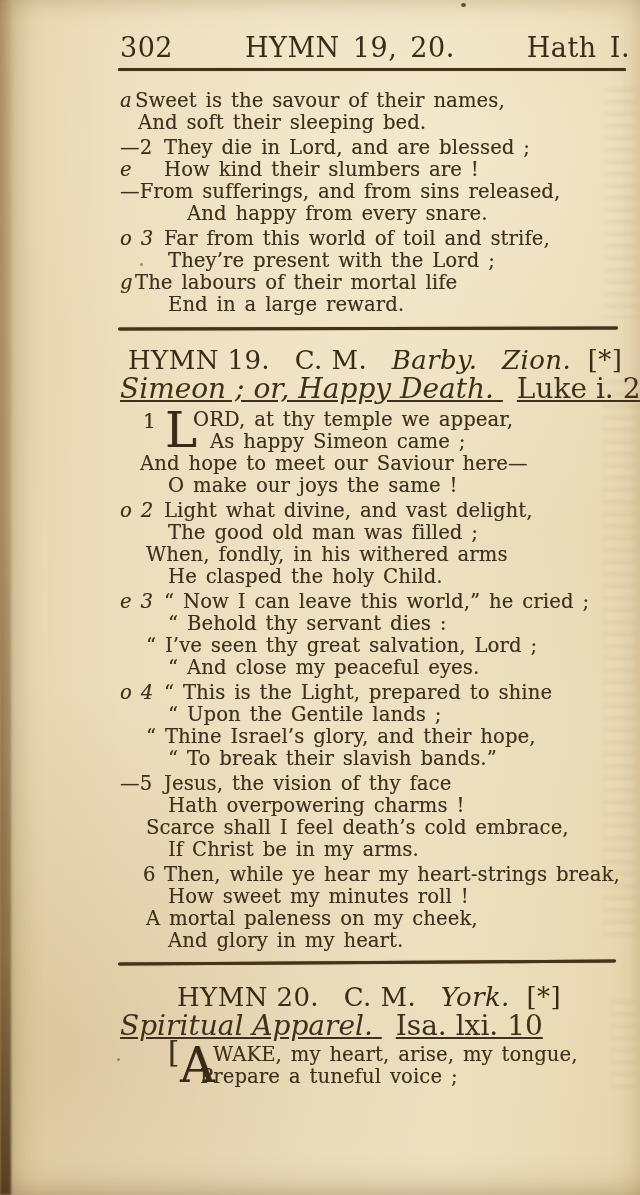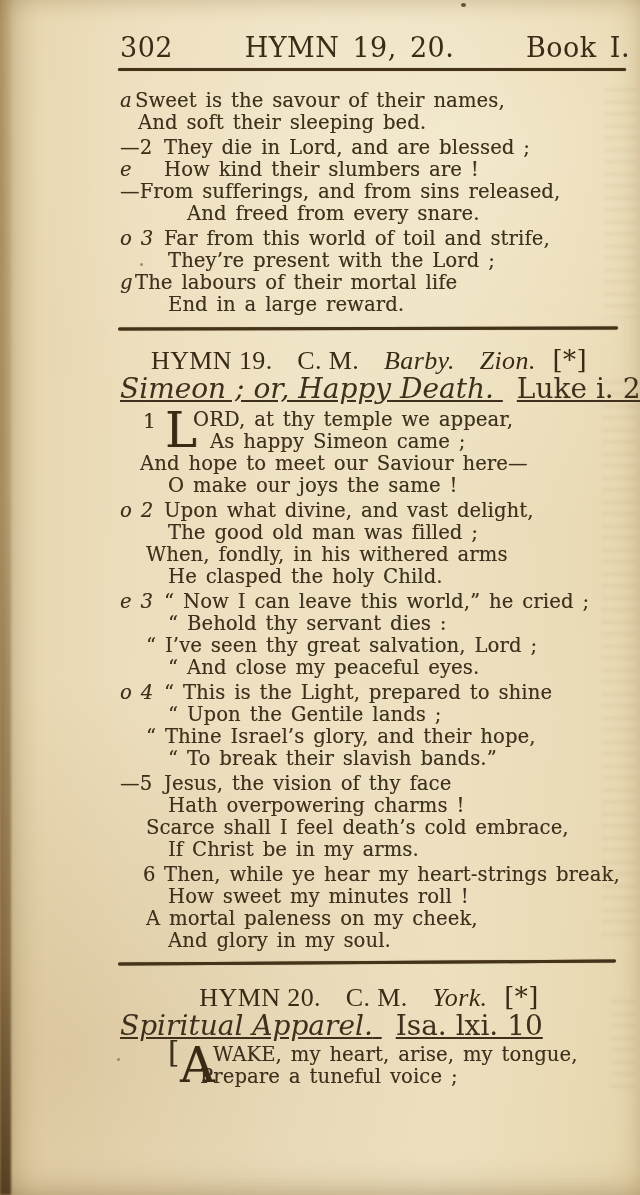--- a/index.html
+++ b/index.html
@@ -42,21 +42,21 @@
     justify-content:space-between;align-items:baseline;
     font-size:27px;line-height:30px;letter-spacing:.5px;word-spacing:4px;color:#3a2c17;}
 
   .content{position:absolute;left:120px;width:490px;}
   .v18{top:86px;}
   .h19{top:345px;}
   .h20{top:972px;}
 
   .hymn-heading{height:31px;font-size:26px;line-height:30px;text-align:center;
     letter-spacing:.4px;white-space:nowrap;color:#392b16;}
-  .hymn-heading .hsp{margin:0 8px;font-family:Liberation Serif, serif;}
+  .hymn-heading .hsp{margin:0 8px;}
   .tune{font-style:italic;}
   .h20 .hymn-heading{margin-top:10px;}
   .subtitle{height:29px;font-size:28px;line-height:26px;text-align:left;white-space:nowrap;text-decoration:underline;}
   .subtitle .sub-i{font-style:italic;}
   .subtitle .sub-r{margin-left:14px;}
 
   .verses{margin-top:4px;font-size:19.5px;}
   .h20 .verses{margin-top:2px;}
   .stanza{margin-bottom:3px;}
   .line{position:relative;line-height:22px;white-space:nowrap;
@@ -94,34 +94,34 @@
   <div class="bleed b1"></div>
   <div class="bleed b2"></div>
   <div class="bleed b3"></div>
   <div class="speck" style="left:461px;top:3px;width:5px;height:4px;"></div>
   <div class="speck" style="left:140px;top:263px;width:3px;height:3px;opacity:.5;"></div>
   <div class="speck" style="left:117px;top:1058px;width:3px;height:3px;opacity:.45;"></div>
 
   <div class="header">
     <span>302</span>
     <span>HYMN 19, 20.</span>
-    <span>Book I.</span>
+    <span>Hath I.</span>
   </div>
   <div class="rule r1"></div>
 
   <div class="content v18 verses">
       <div class="stanza">
         <div class="line m"><span class="lab it">a</span><span class="txt">Sweet is the savour of their names,</span></div>
         <div class="line q"><span class="txt">And soft their sleeping bed.</span></div>
       </div>
       <div class="stanza">
         <div class="line n"><span class="lab">—2</span><span class="txt">They die in Lord, and are blessed ;</span></div>
         <div class="line n"><span class="lab it">e</span><span class="txt">How kind their slumbers are !</span></div>
         <div class="line h"><span class="txt">—From sufferings, and from sins released,</span></div>
-        <div class="line d"><span class="txt">And freed from every snare.</span></div>
+        <div class="line d"><span class="txt">And happy from every snare.</span></div>
       </div>
       <div class="stanza">
         <div class="line n"><span class="lab it">o 3</span><span class="txt">Far from this world of toil and strife,</span></div>
         <div class="line i"><span class="txt">They’re present with the Lord ;</span></div>
         <div class="line m"><span class="lab it">g</span><span class="txt">The labours of their mortal life</span></div>
         <div class="line i"><span class="txt">End in a large reward.</span></div>
       </div>
     </div>
 
   <div class="rule r2"></div>
@@ -150,21 +150,21 @@
         </div>
         <div class="line oo">
           <span class="txt">And hope to meet our Saviour here—</span>
         </div>
         <div class="line i">
           <span class="txt">O make our joys the same !</span>
         </div>
       </div>
       <div>
           <div class="stanza">
-            <div class="line n"><span class="lab it">o 2</span><span class="txt">Upon what divine, and vast delight,</span></div>
+            <div class="line n"><span class="lab it">o 2</span><span class="txt">Light what divine, and vast delight,</span></div>
             <div class="line i"><span class="txt">The good old man was filled ;</span></div>
             <div class="line o"><span class="txt">When, fondly, in his withered arms</span></div>
             <div class="line i"><span class="txt">He clasped the holy Child.</span></div>
           </div>
           <div class="stanza">
             <div class="line n"><span class="lab it">e 3</span><span class="txt">“ Now I can leave this world,” he cried ;</span></div>
             <div class="line i"><span class="txt">“ Behold thy servant dies :</span></div>
             <div class="line o"><span class="txt">“ I’ve seen thy great salvation, Lord ;</span></div>
             <div class="line i"><span class="txt">“ And close my peaceful eyes.</span></div>
           </div>
@@ -177,21 +177,21 @@
           <div class="stanza">
             <div class="line n"><span class="lab">—5</span><span class="txt">Jesus, the vision of thy face</span></div>
             <div class="line i"><span class="txt">Hath overpowering charms !</span></div>
             <div class="line o"><span class="txt">Scarce shall I feel death’s cold embrace,</span></div>
             <div class="line i"><span class="txt">If Christ be in my arms.</span></div>
           </div>
           <div class="stanza">
             <div class="line n"><span class="lab" style="left: 23px;">6</span><span class="txt">Then, while ye hear my heart-strings break,</span></div>
             <div class="line i"><span class="txt">How sweet my minutes roll !</span></div>
             <div class="line o"><span class="txt">A mortal paleness on my cheek,</span></div>
-            <div class="line i"><span class="txt">And glory in my soul.</span></div>
+            <div class="line i"><span class="txt">And glory in my heart.</span></div>
           </div>
         </div>
     </div>
   </section>
 
   <div class="rule r3"></div>
 
   <section class="content h20">
     <div class="hymn-heading">
       <span class="hsp">HYMN 20.</span>

